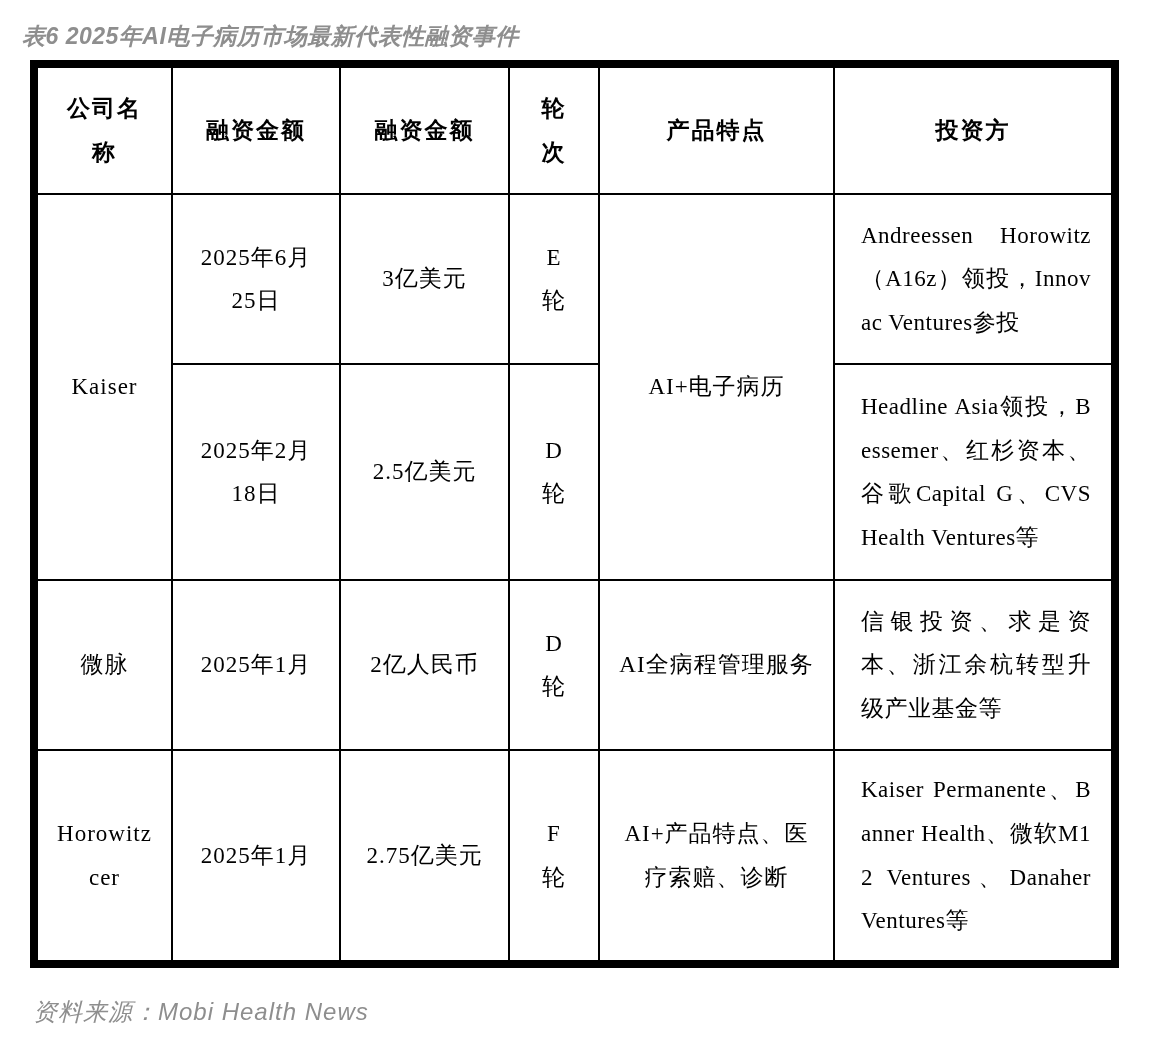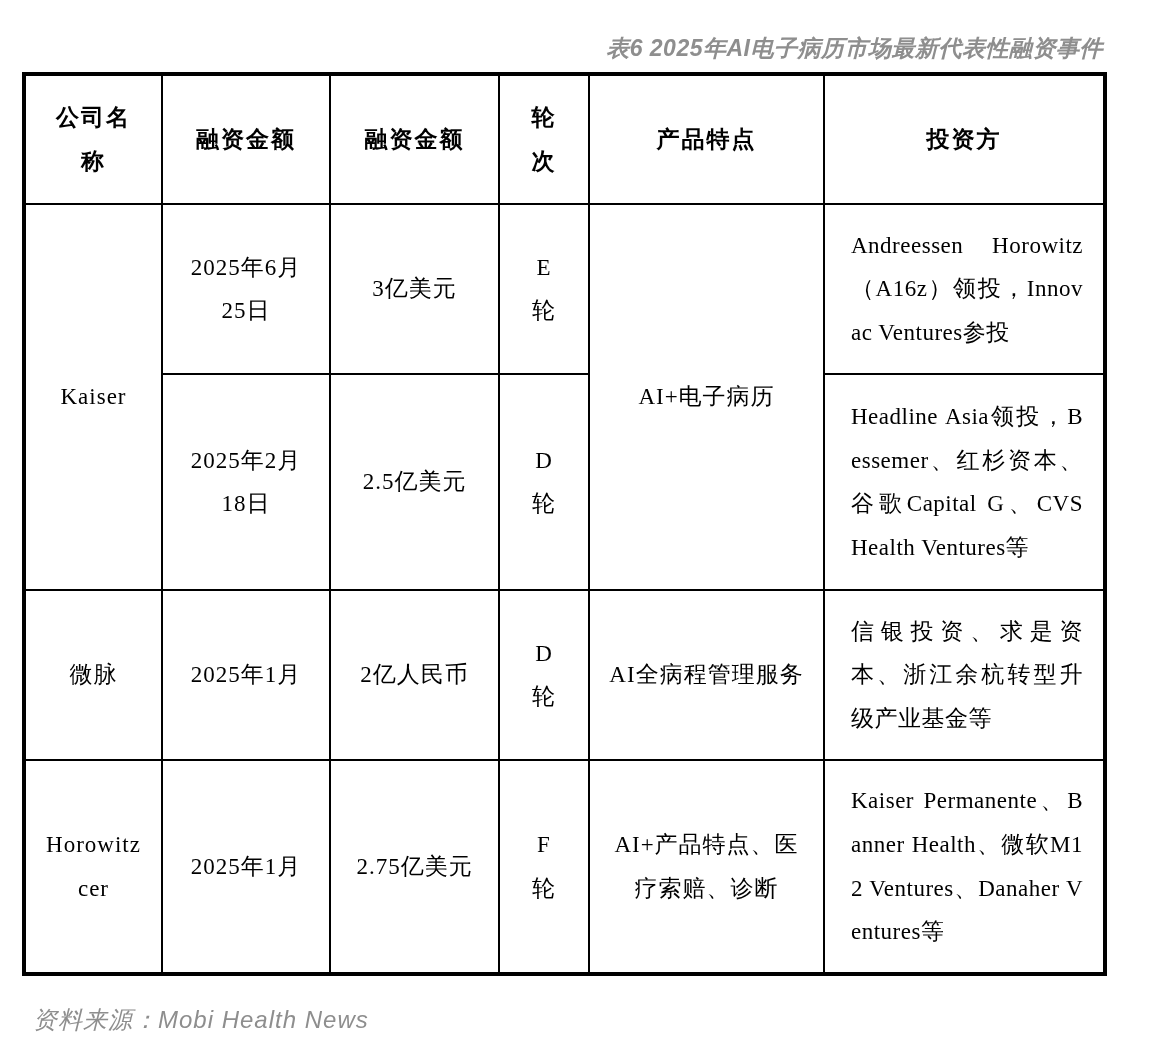--- a/index.html
+++ b/index.html
@@ -8,39 +8,39 @@
     width: 1152px; height: 1040px;
     background: #ffffff;
     overflow: hidden;
     font-family: "Liberation Serif", "DejaVu Serif", serif;
     color: #000000;
   }
   .page { position: relative; width: 1152px; height: 1040px; }
 
   .doc-title {
     margin: 0 0 0 22px;
-    padding-top: 36px;
+    padding-top: 24px;
     width: 1081px;
-    text-align: right;
+    text-align: left;
     font-family: "Liberation Sans", "DejaVu Sans", sans-serif;
     font-style: italic;
     font-weight: bold;
     font-size: 23px;
     line-height: 1.1;
     color: #8e8e8e;
     letter-spacing: 0.5px;
   }
 
   table.fin-table {
-    margin-left: 22px;
+    margin-left: 30px;
     margin-top: 11px;
     width: 1081px;
     table-layout: fixed;
     border-collapse: collapse;
-    border: 4px solid #000000;
+    border: 8px solid #000000;
   }
   .fin-table th, .fin-table td {
     border: 2px solid #000000;
     font-size: 23px;
     line-height: 1.9;
     vertical-align: middle;
     text-align: center;
     white-space: pre-line;
     padding: 6px 8px;
     overflow: hidden;

